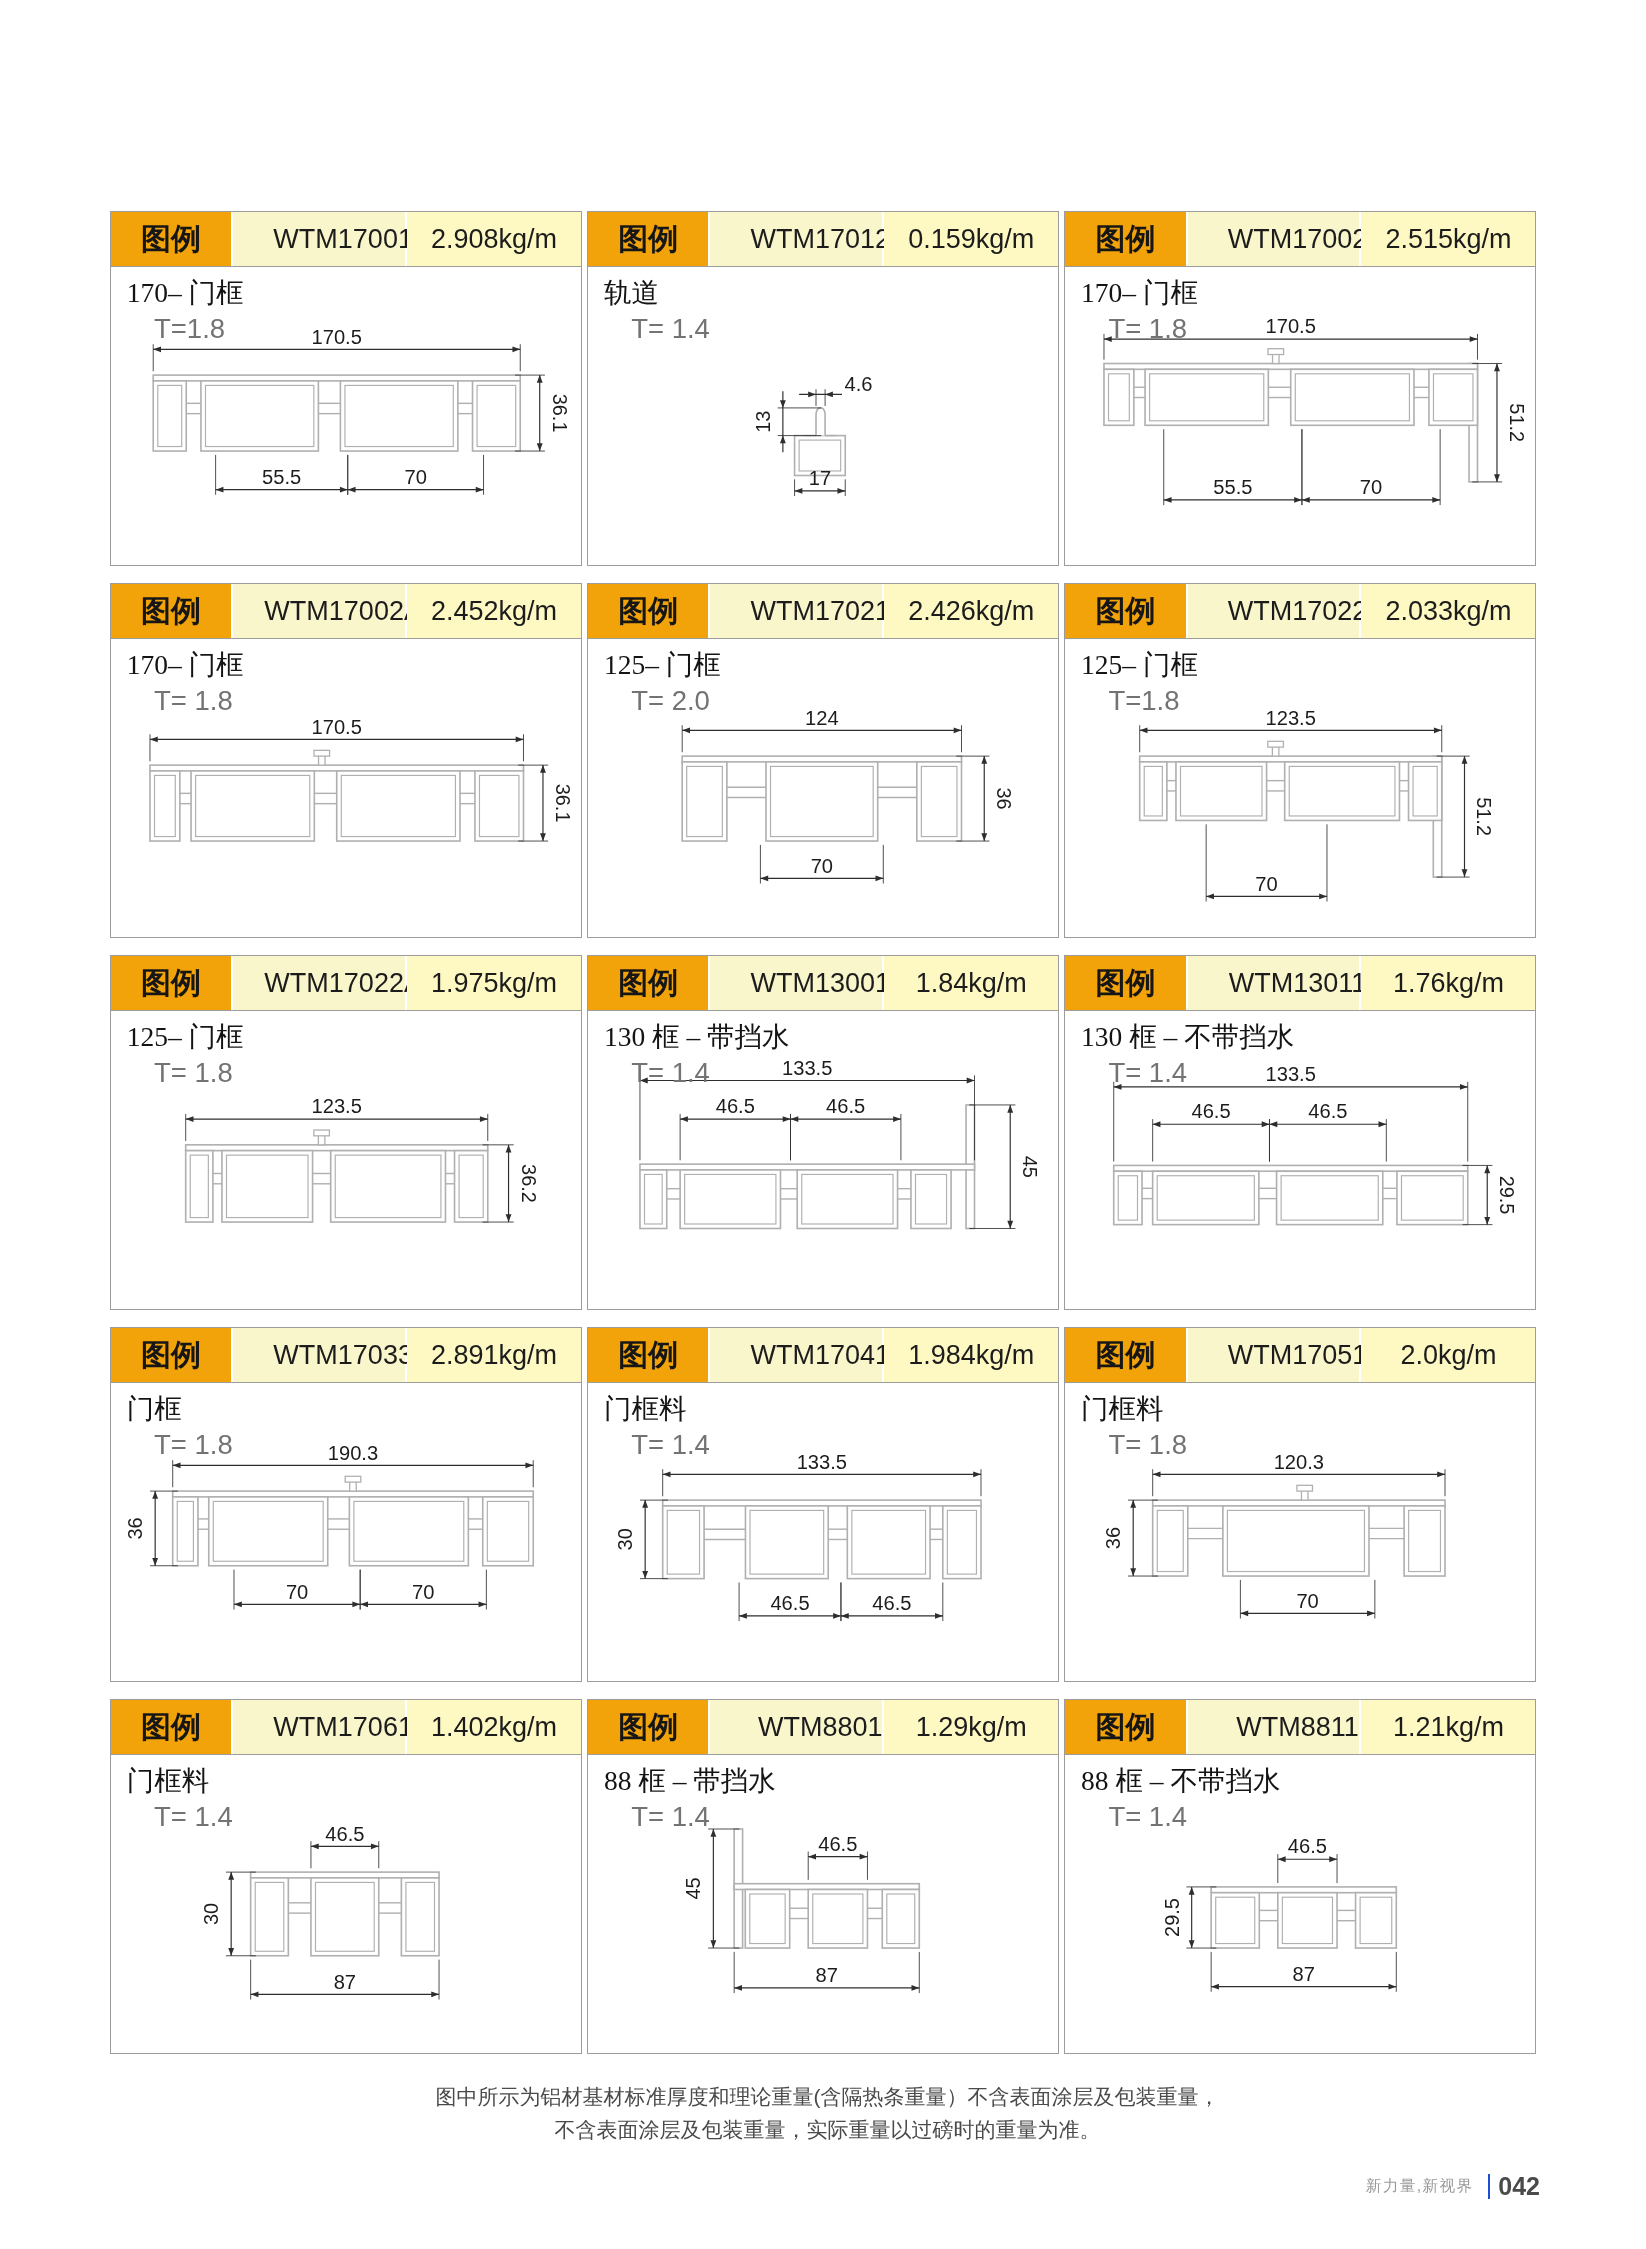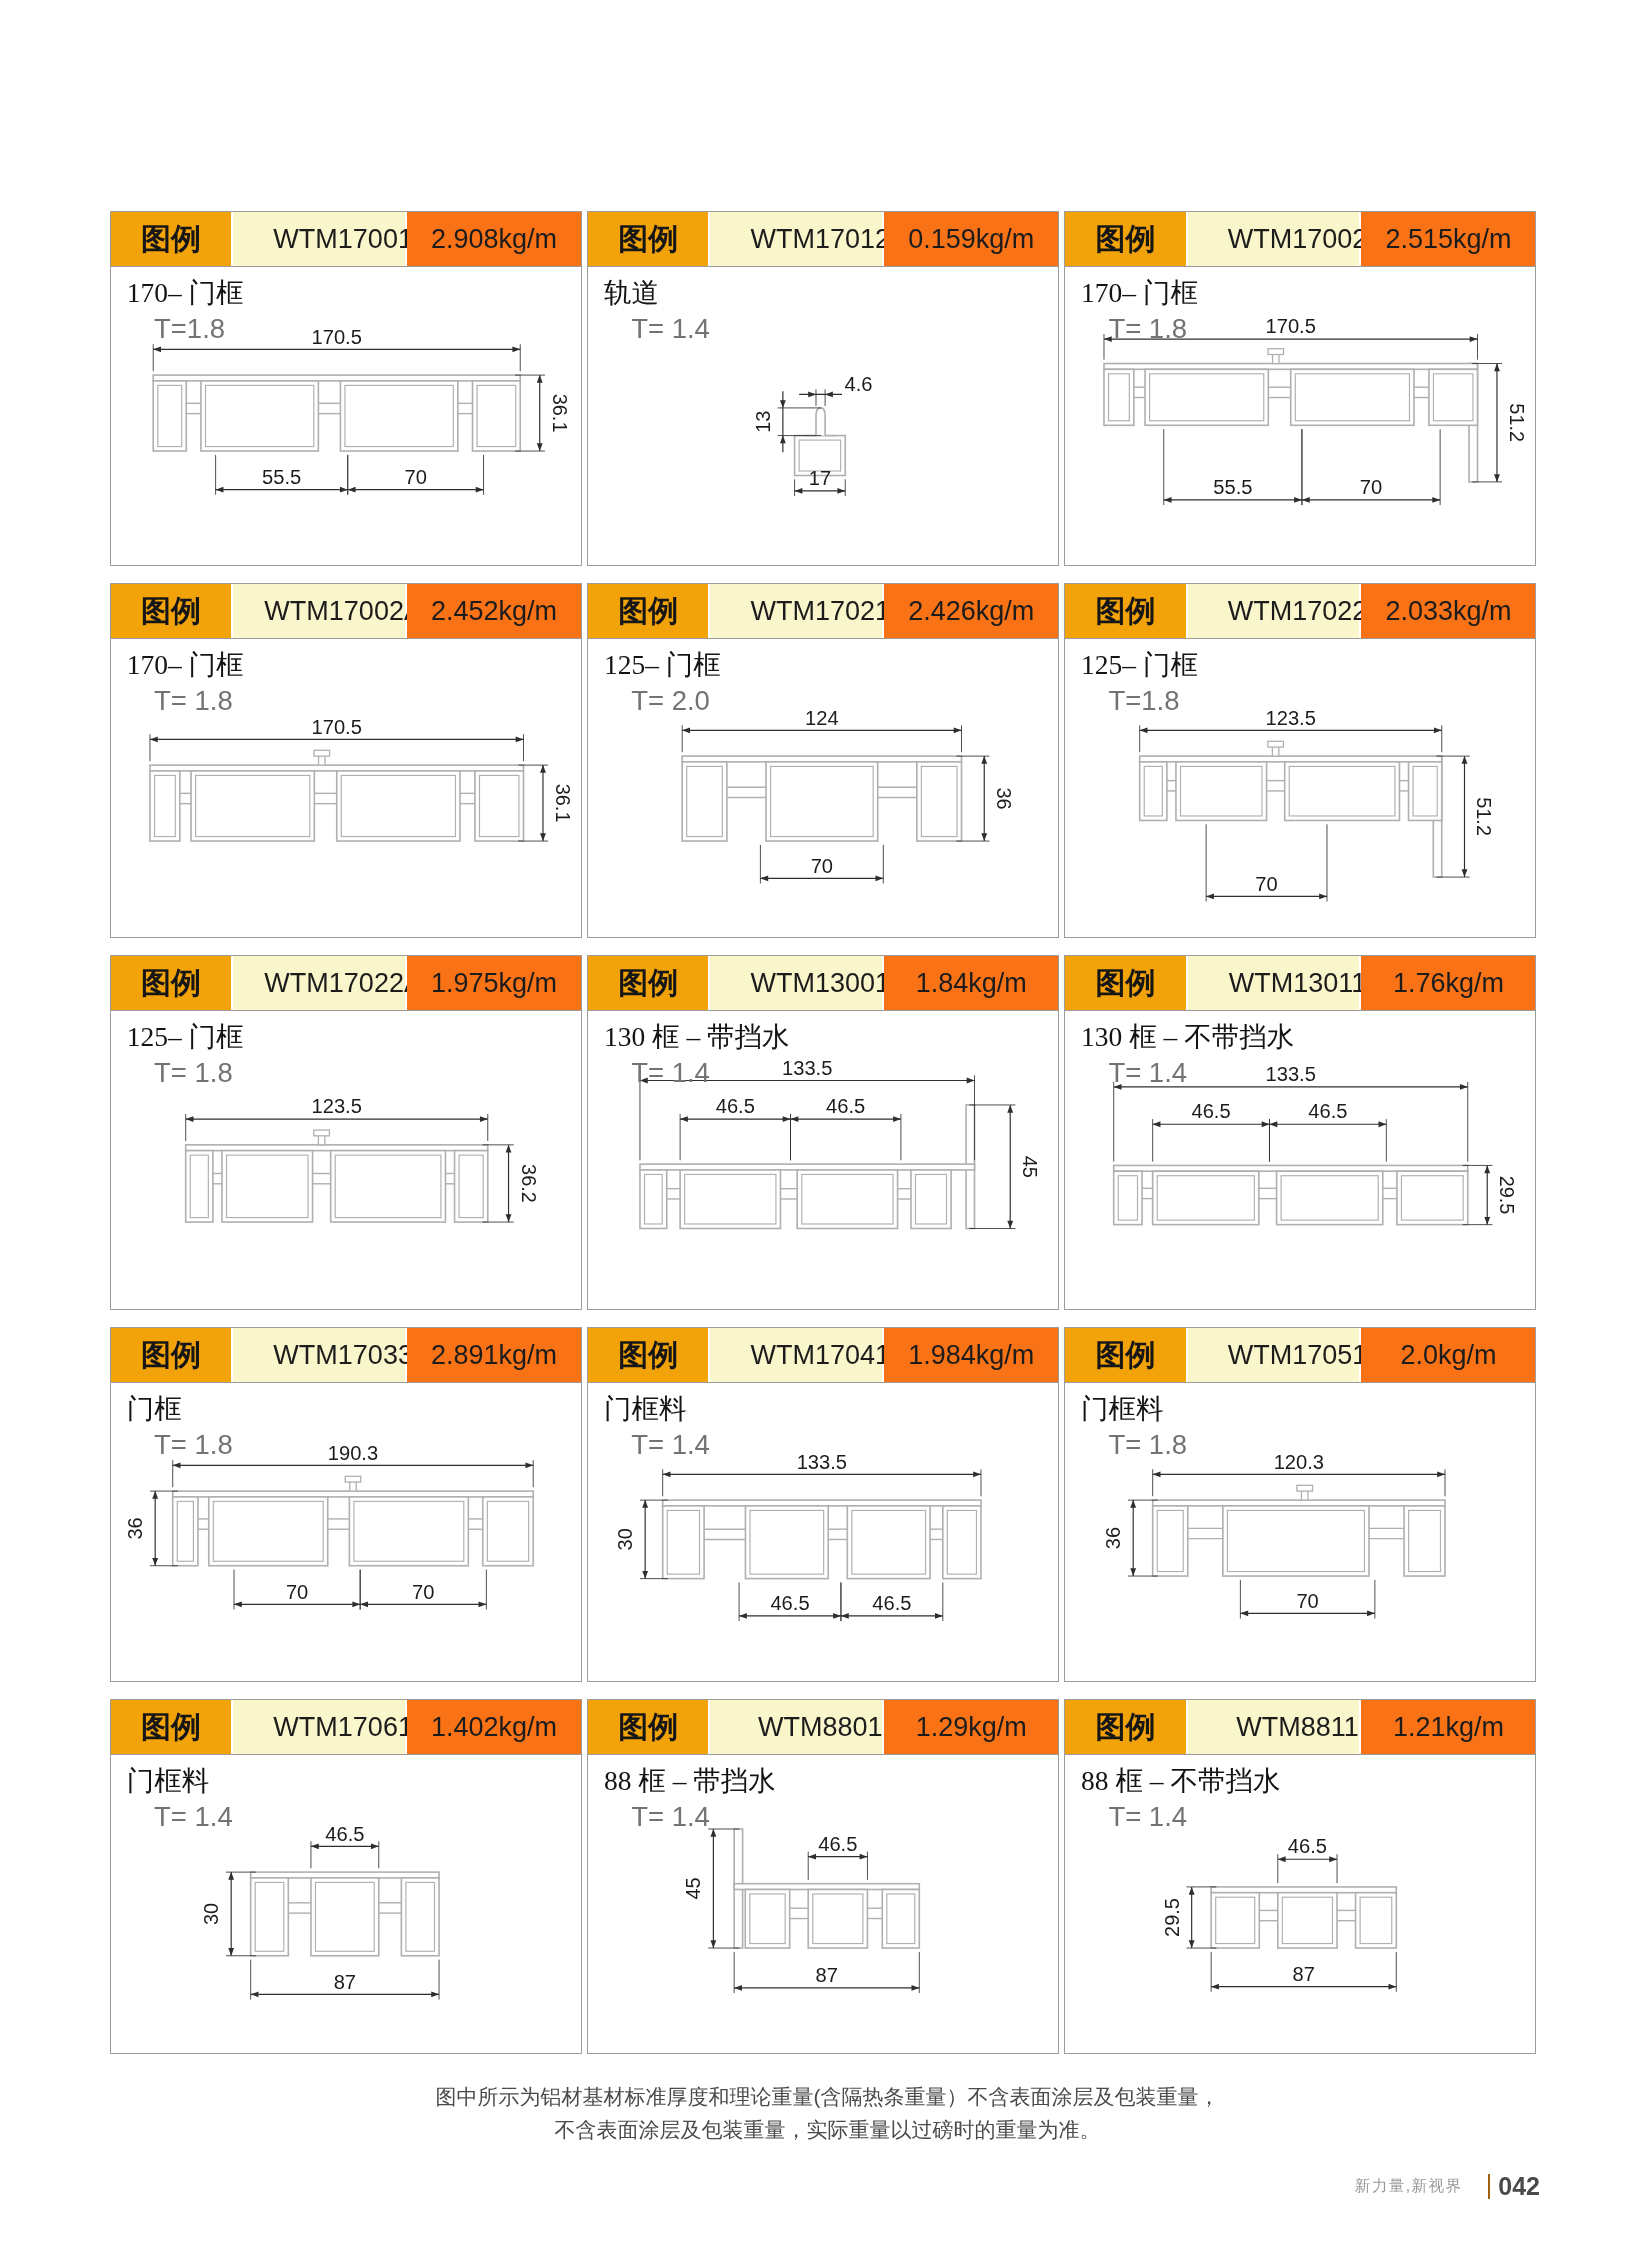--- a/index.html
+++ b/index.html
@@ -10,30 +10,30 @@
   .grid{
     position:absolute;left:110px;top:211px;
     display:grid;grid-template-columns:repeat(3,472px);grid-auto-rows:355px;
     gap:17px 5.2px;
   }
   .cell{border:1.3px solid #9c9c9c;box-sizing:border-box;background:#fff;}
   .hdr{height:54px;display:flex;border-bottom:1.3px solid #9c9c9c;}
   .seg{display:flex;align-items:center;justify-content:center;box-sizing:border-box;white-space:nowrap;}
   .legend{width:26%;background:#F2A30A;font-weight:bold;font-size:30px;color:#161616;border-right:2.6px solid #fff;font-family:Liberation Mono, monospace;}
   .model{width:37%;background:#FAF6CB;font-size:27px;color:#1c1c1c;border-right:2.6px solid #fff;padding-left:48px;}
-  .weight{flex:1;background:#f97316;font-size:27px;color:#1c1c1c;}
+  .weight{flex:1;background:#fef9c3;font-size:27px;color:#1c1c1c;}
   .bodyc{position:relative;height:297px;overflow:hidden;}
   .title{position:absolute;left:15.7px;top:7.9px;font-size:27.5px;color:#141414;z-index:2;font-family:Liberation Serif, serif;}
   .thick{position:absolute;left:43px;top:46px;font-size:27.5px;color:#737373;z-index:2;}
   svg.draw{position:absolute;left:0;top:0;width:469px;height:296px;}
   .notes{position:absolute;left:4px;top:2080px;width:1647px;text-align:center;
     font-size:21px;line-height:33px;color:#4a4a4a;}
   .pagefoot{position:absolute;top:2174px;right:107px;display:flex;align-items:center;text-align:center;}
   .brand{font-size:15.7px;color:#9a9a9a;letter-spacing:1.3px;}
-  .pno{font-size:25px;font-weight:bold;color:#4a4a4a;border-left:2px solid #a16207;margin-left:26px;padding-left:7.9px;line-height:25px;}
+  .pno{font-size:25px;font-weight:bold;color:#4a4a4a;border-left:2px solid #1d4ed8;margin-left:15px;padding-left:7.9px;line-height:25px;}
 </style>
 </head>
 <body>
 
 <div class="grid" id="grid">
     <div class="cell">
     <div class="hdr">
       <div class="seg legend">图例</div>
       <div class="seg model">WTM17001</div>
       <div class="seg weight">2.908kg/m</div>

